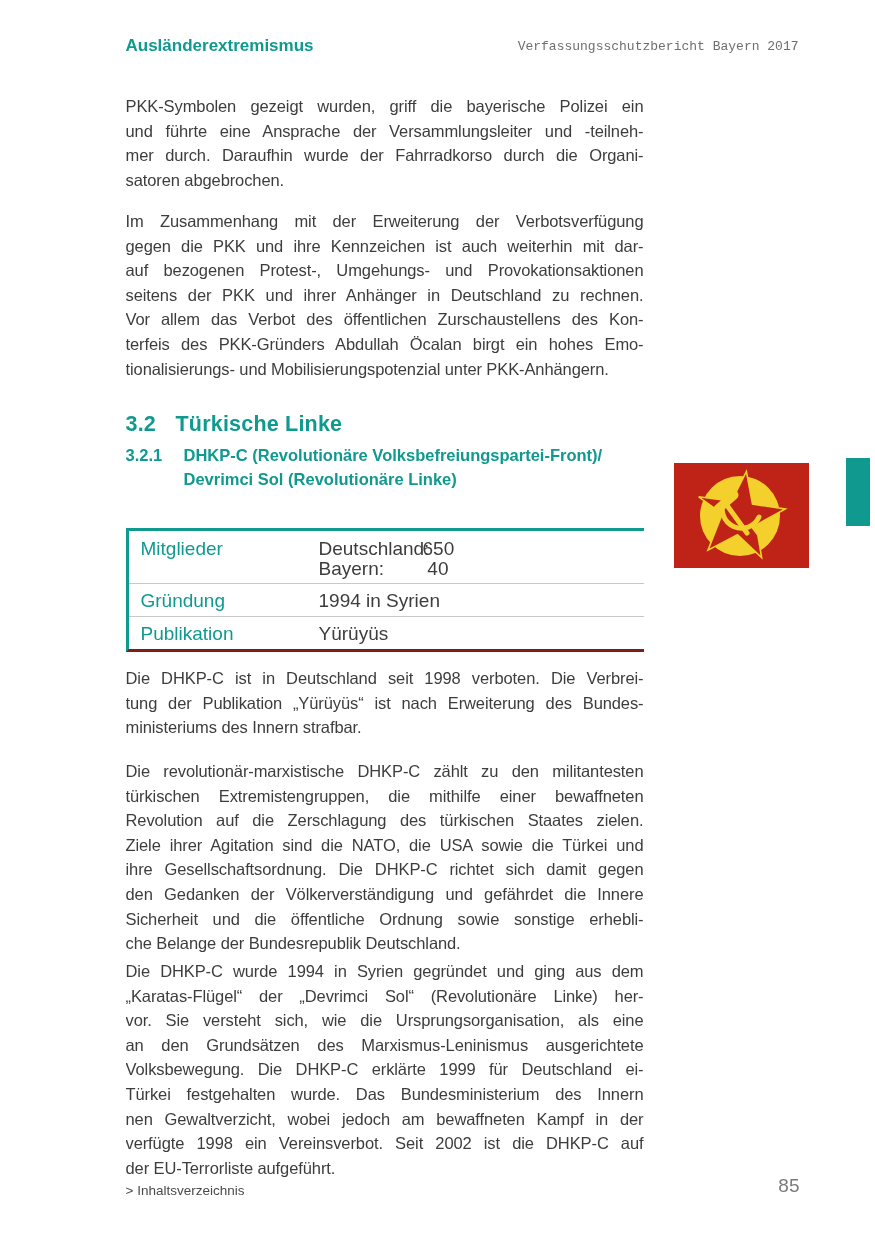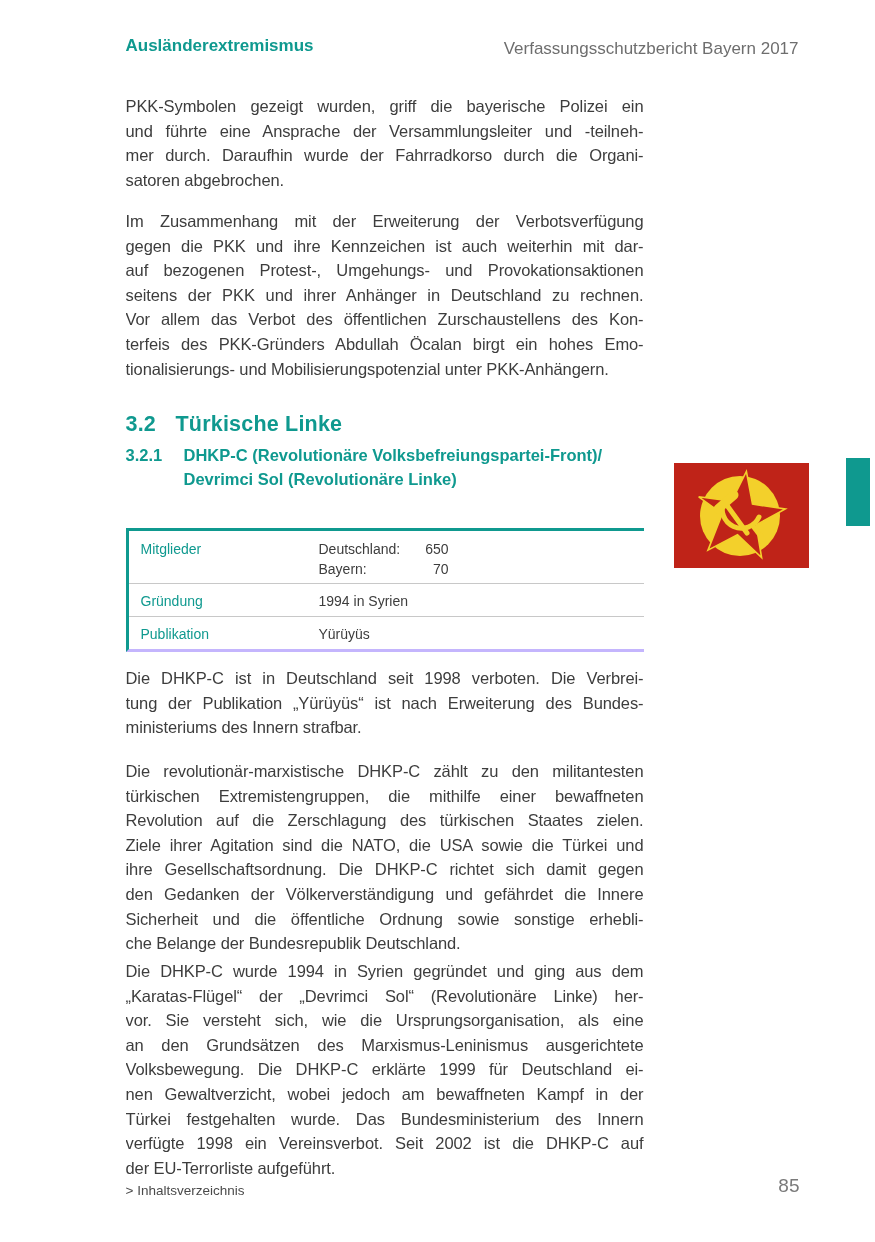--- a/index.html
+++ b/index.html
@@ -3,36 +3,36 @@
 <meta charset="utf-8">
 <style>
   html,body{margin:0;padding:0;background:#ffffff;}
   .page{
     position:relative;width:864px;height:1242px;margin:0 auto;background:#fff;
     font-family:"Liberation Sans","DejaVu Sans",sans-serif;color:#3d3d3d;overflow:hidden;
   }
   .abs{position:absolute;}
   
   .hdr-left{left:120px;top:36px;font-size:17px;font-weight:bold;color:#0f998f;}
-  .hdr-right{right:71px;top:39px;font-size:17px;color:#6e6e6e;}
+  .hdr-right{right:71px;top:39px;font-size:13px;color:#6e6e6e;font-family:Liberation Mono, monospace;}
   
   .para{left:120px;width:518px;font-size:16.5px;line-height:24.6px;color:#3d3d3d;letter-spacing:-0.1px;}
   .para .ln{text-align:justify;text-align-last:justify;height:24.6px;overflow:hidden;}
   .para .ln:last-child{text-align-last:left;}
   
   .h2{left:120px;top:412px;display:flex;font-size:21.5px;font-weight:bold;color:#0f998f;letter-spacing:0.2px;}
   .h2 .num{width:50px;flex:0 0 50px;}
   .h3{left:120px;top:443px;display:flex;font-size:16.5px;font-weight:bold;color:#0f998f;line-height:24px;width:540px;}
   .h3 .num{width:58px;flex:0 0 58px;}
   .h3text .ln{text-align:left;}
   
   .infobox{
     left:120px;top:528px;width:515px;
-    border-left:3px solid #0f998f;border-top:3px solid #0f998f;border-bottom:3px solid #c4b5fd;
-    font-size:14px;line-height:20px;
+    border-left:3px solid #0f998f;border-top:3px solid #0f998f;border-bottom:3px solid #7f1d1d;
+    font-size:19px;line-height:20px;
   }
   .infobox .row{display:flex;padding:8px 0 4px 0;border-bottom:1px solid #c8c8c8;}
   .infobox .row:last-child{border-bottom:none;padding:7px 0 5px 0;align-items:center;}
   .infobox .row.mid{padding:7px 0 5px 0;}
   .infobox .lbl{flex:0 0 178px;padding-left:12px;color:#0f998f;}
   .infobox .val{flex:1;color:#3d3d3d;}
   .infobox .pair{display:flex;}
   .infobox .pair .k{width:104px;}
   .infobox .pair .num{width:26px;text-align:right;}
   
@@ -97,21 +97,21 @@
   <div class="abs infobox">
     <div class="row">
       <span class="lbl">Mitglieder</span>
       <div class="val">
         <div class="pair">
           <span class="k">Deutschland:</span>
           <span class="num">650</span>
         </div>
         <div class="pair">
           <span class="k">Bayern:</span>
-          <span class="num">70</span>
+          <span class="num">40</span>
         </div>
       </div>
     </div>
     <div class="row mid">
       <span class="lbl">Gründung</span>
       <div class="val">
         <span>1994 in Syrien</span>
       </div>
     </div>
     <div class="row">
@@ -138,22 +138,22 @@
       <div class="ln">Sicherheit und die öffentliche Ordnung sowie sonstige erhebli-</div>
       <div class="ln">che Belange der Bundesrepublik Deutschland.</div>
     </div>
 
   <div class="abs para" style="top:959px">
       <div class="ln">Die DHKP-C wurde 1994 in Syrien gegründet und ging aus dem</div>
       <div class="ln">„Karatas-Flügel“ der „Devrimci Sol“ (Revolutionäre Linke) her-</div>
       <div class="ln">vor. Sie versteht sich, wie die Ursprungsorganisation, als eine</div>
       <div class="ln">an den Grundsätzen des Marxismus-Leninismus ausgerichtete</div>
       <div class="ln">Volksbewegung. Die DHKP-C erklärte 1999 für Deutschland ei-</div>
+      <div class="ln">Türkei festgehalten wurde. Das Bundesministerium des Innern</div>
       <div class="ln">nen Gewaltverzicht, wobei jedoch am bewaffneten Kampf in der</div>
-      <div class="ln">Türkei festgehalten wurde. Das Bundesministerium des Innern</div>
       <div class="ln">verfügte 1998 ein Vereinsverbot. Seit 2002 ist die DHKP-C auf</div>
       <div class="ln">der EU-Terrorliste aufgeführt.</div>
     </div>
 
   <div class="abs foot-link">&gt; Inhaltsverzeichnis</div>
   <div class="abs foot-page">85</div>
 
 </div>
 
 </body></html>

